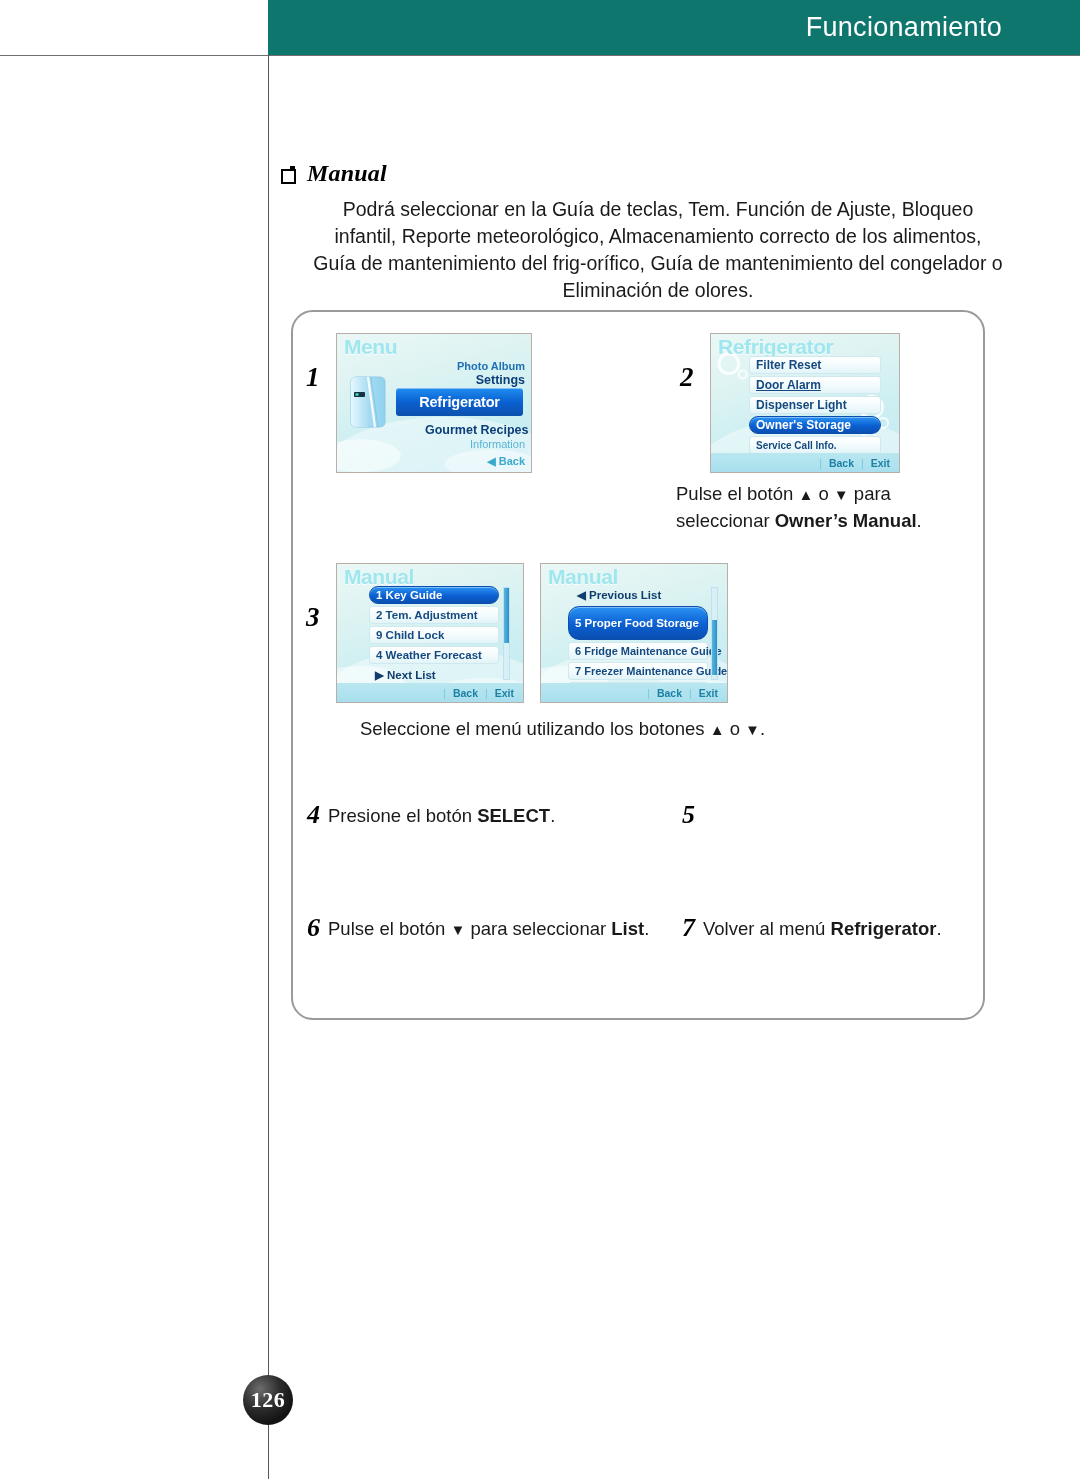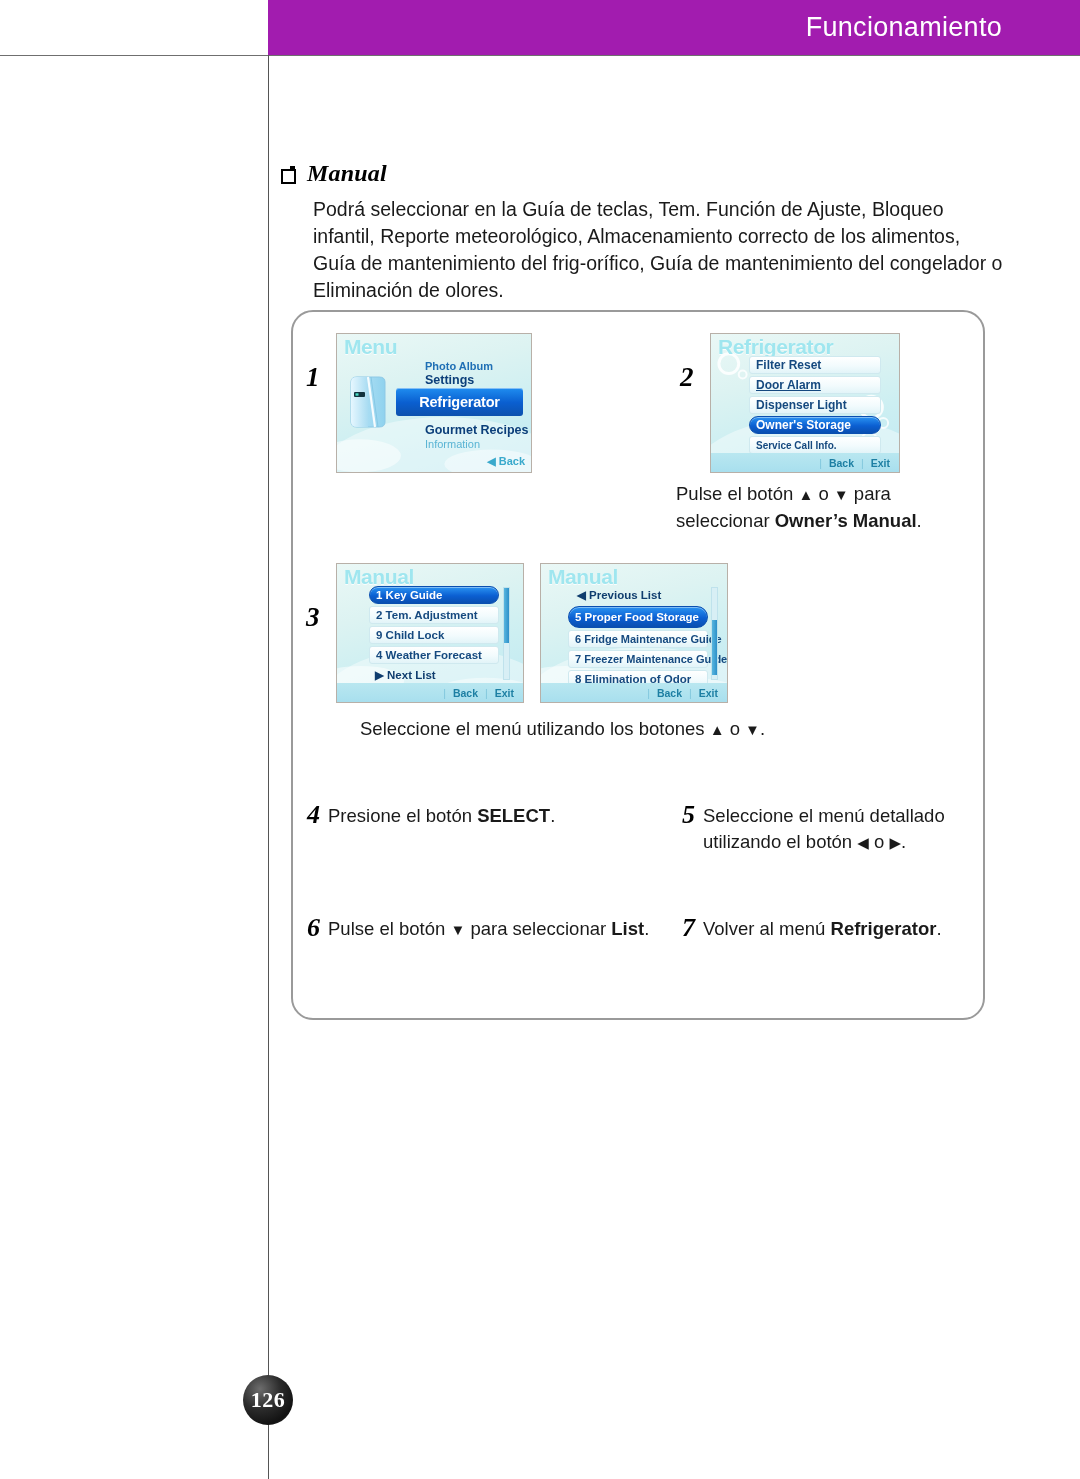--- a/index.html
+++ b/index.html
@@ -20,21 +20,21 @@
     position: absolute;
     inset: 0;
     background: #fff;
   }
   .header-band {
     position: absolute;
     left: 268px;
     top: 0;
     width: 812px;
     height: 55px;
-    background: #a21caf;
+    background: #0f766e;
   }
   .header-title {
     position: absolute;
     right: 78px;
     top: 12px;
     font-size: 27px;
     color: #ffffff;
     letter-spacing: .3px;
     white-space: nowrap;
   }
@@ -95,20 +95,21 @@
   }
 
   .intro {
     position: absolute;
     left: 313px;
     top: 196px;
     width: 690px;
     font-size: 19.5px;
     line-height: 27px;
     color: #1a1a1a;
+    text-align: center;
   }
 
   
   .panel {
     position: absolute;
     left: 291px;
     top: 310px;
     width: 694px;
     height: 710px;
     border: 2px solid #9a9a9a;
@@ -159,21 +160,21 @@
 
   
   .menu-items {
     position: absolute;
     left: 88px;
     top: 26px;
     width: 100px;
     z-index: 4;
   }
   .m-line {
-    text-align: left;
+    text-align: right;
     white-space: nowrap;
   }
   .m-photo { font-size: 11px; font-weight: bold; color: #1f6fb5; margin-bottom: 1px; }
   .m-settings { font-size: 12.5px; font-weight: bold; color: #0c3f7a; margin-bottom: 2px; }
   .m-gourmet { font-size: 12.5px; font-weight: bold; color: #0c3f7a; margin-top: 3px; }
   .m-info { font-size: 11px; font-weight: normal; color: #5ab4d4; margin-top: 1px; }
 
   .m-sel {
     position: absolute;
     left: 59px;
@@ -477,21 +478,21 @@
     <svg class="bubbles" viewBox="0 0 188 140" preserveAspectRatio="none">
       <ellipse cx="24" cy="118" rx="44" ry="15" fill="#ffffff" opacity=".5"></ellipse>
       <ellipse cx="150" cy="128" rx="48" ry="13" fill="#ffffff" opacity=".42"></ellipse>
     </svg>
     <div class="lcd-title">Manual</div>
 
     <div class="lst" style="left:27px; top:22px; width:140px;">
       <div class="row plain" style="height:18px; font-size:11.5px; margin-bottom:2px; padding-left:9px;">
         <span>◀ Previous List</span>
       </div>
-      <div class="row sel" style="height:22px; font-size:11.5px; margin-bottom:2px;">
+      <div class="row sel" style="height:34px; font-size:11.5px; margin-bottom:2px;">
         <span>5 Proper Food Storage</span>
       </div>
       <div class="row" style="height:18px; font-size:11px; margin-bottom:2px;">
         <span>6 Fridge Maintenance Guide</span>
       </div>
       <div class="row" style="height:18px; font-size:11px; margin-bottom:2px;">
         <span>7 Freezer Maintenance Guide</span>
       </div>
       <div class="row" style="height:18px; font-size:11.5px;">
         <span>8 Elimination of Odor</span>
@@ -514,21 +515,20 @@
     <span>Seleccione el menú utilizando los botones </span><span class="arr">▲</span><span> o  </span><span class="arr">▼</span><span>.</span>
   </div>
 
   <div class="stepblock" style="left:307px; top:803px; width:340px;">
     <span class="n">4</span>
     <span class="t"><span>Presione el botón </span><b>SELECT</b><span>.</span></span>
   </div>
 
   <div class="stepblock" style="left:682px; top:803px; width:300px;">
     <span class="n">5</span>
-    <span class="t"><span>Seleccione el menú detallado</span><br><span>utilizando el botón </span><span class="arr">◀</span><span> o </span><span class="arr">▶</span><span>.</span></span>
   </div>
 
   <div class="stepblock" style="left:307px; top:916px; width:370px;">
     <span class="n">6</span>
     <span class="t"><span>Pulse el botón </span><span class="arr">▼</span><span> para seleccionar </span><b>List</b><span>.</span></span>
   </div>
 
   <div class="stepblock" style="left:682px; top:916px; width:300px;">
     <span class="n">7</span>
     <span class="t"><span>Volver al menú </span><b>Refrigerator</b><span>.</span></span>

